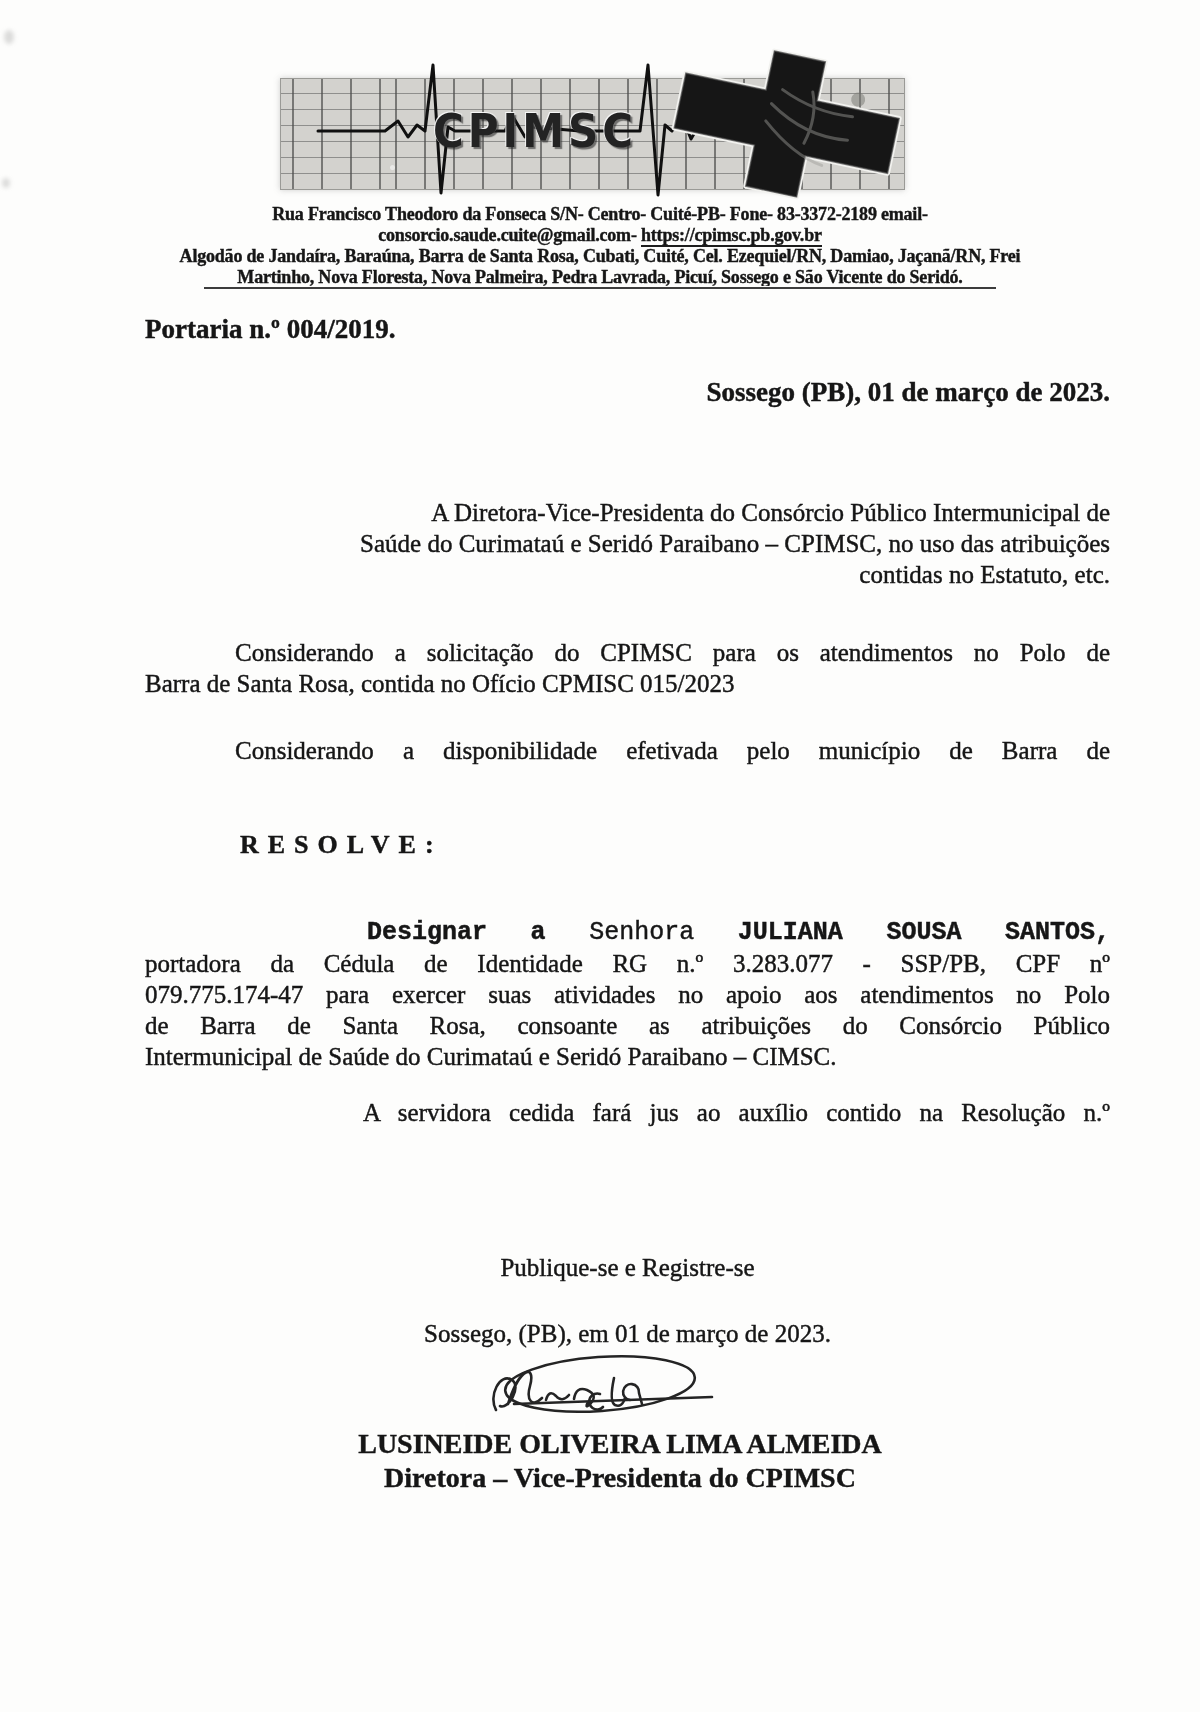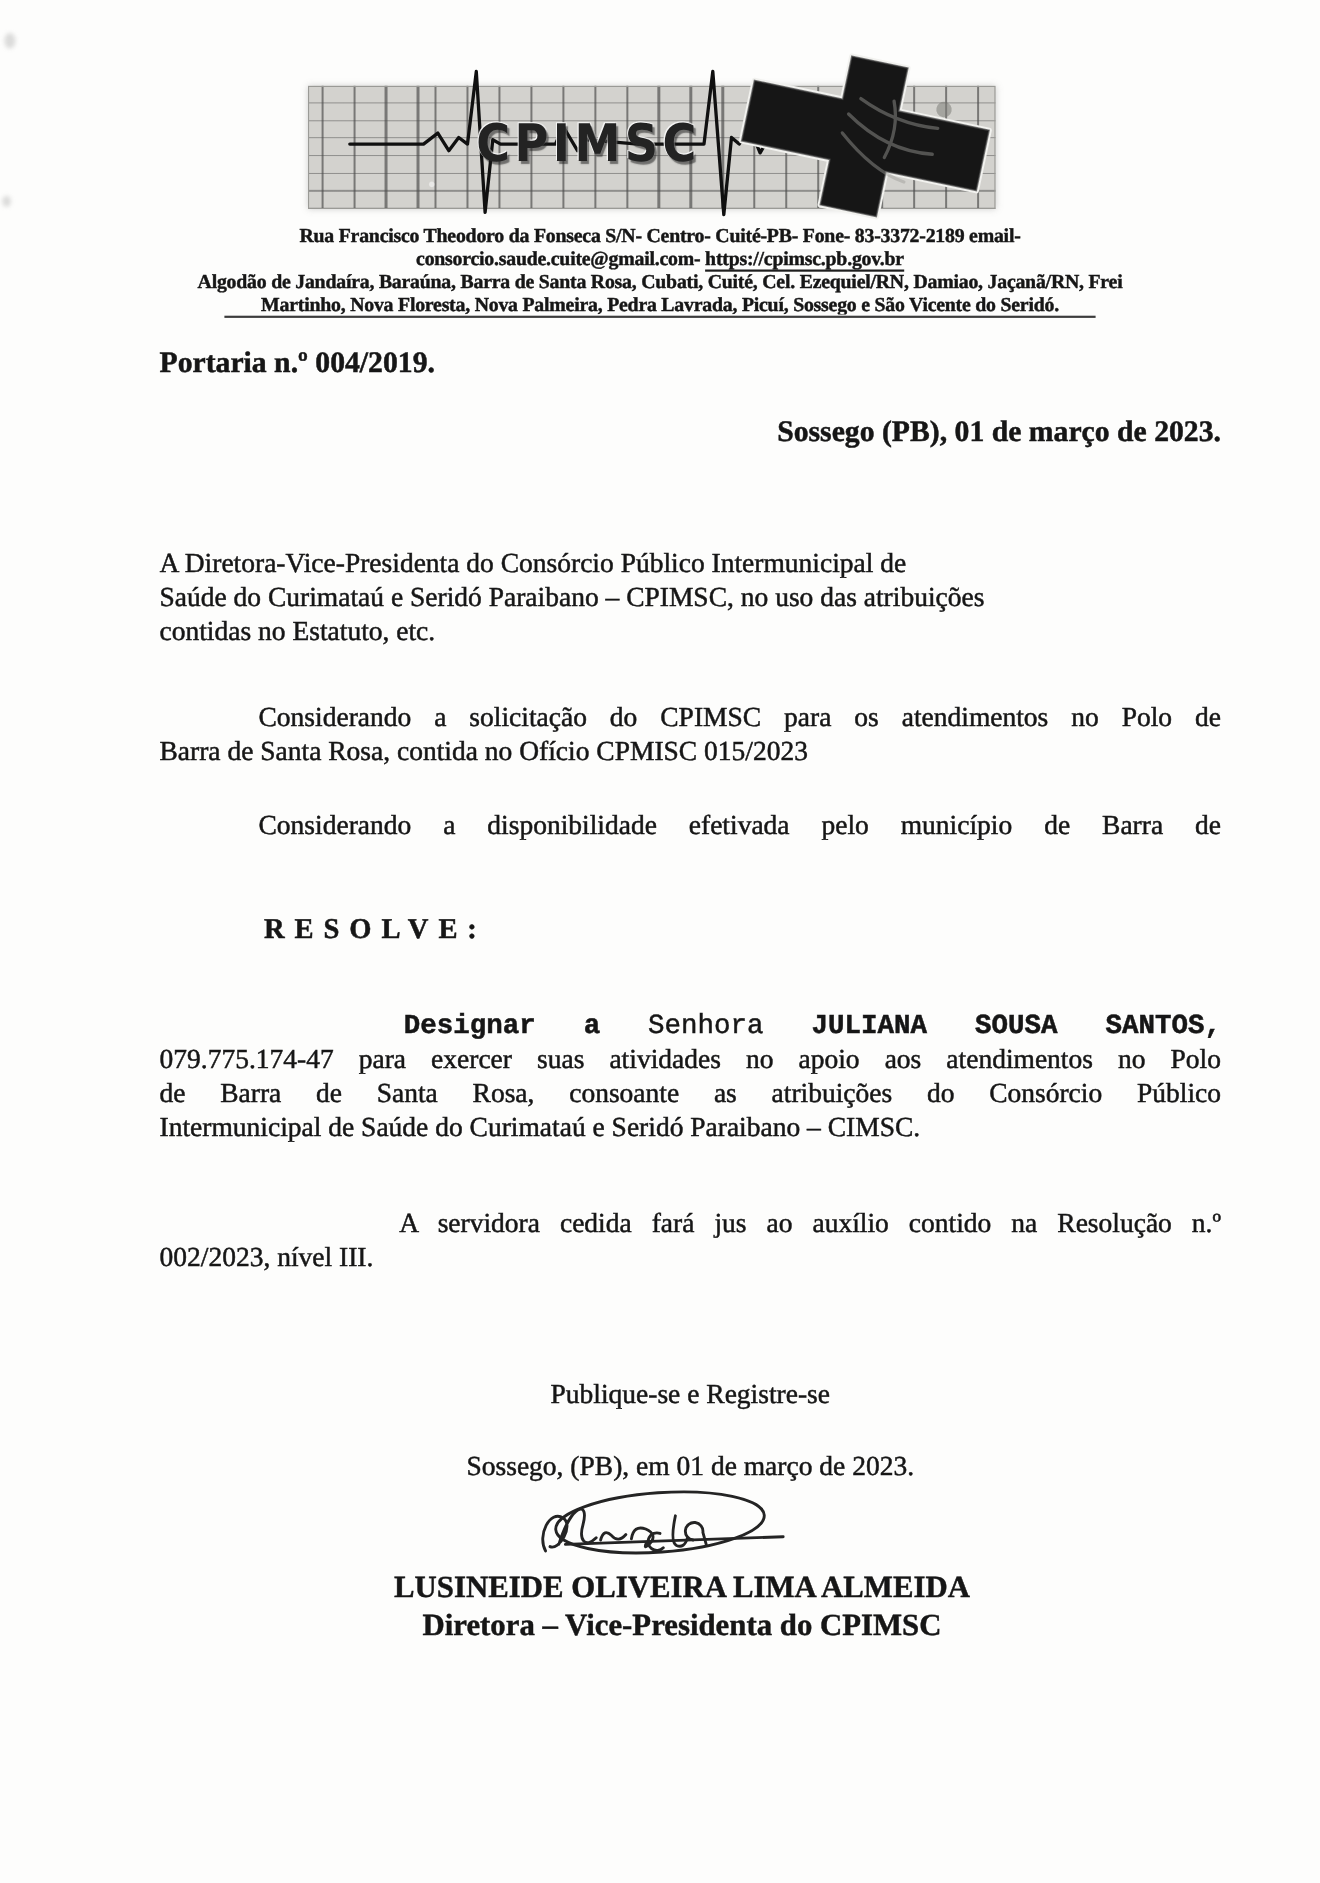--- a/index.html
+++ b/index.html
@@ -67,21 +67,21 @@
   .dateline{position:absolute;top:377px;left:0;width:965px;text-align:right;font-size:27px;font-weight:bold;}
   .block{position:absolute;left:0;width:965px;}
   .b-opening{top:497px;}
   .b-consid1{top:637px;}
   .b-consid2{top:735px;}
   .b-resolve{top:829px;}
   .b-designa{top:917px;}
   .b-auxilio{top:1097px;}
   .ln{min-height:31px;overflow:hidden;}
   .stretch{text-align:justify;text-align-last:justify;text-justify:inter-word;}
-  .al-right .ln{text-align:left;}
+  .al-right .ln{text-align:right;}
   .bold{font-weight:bold;}
   .spaced{letter-spacing:9px;font-size:26px;}
   .center-line{position:absolute;left:0;width:965px;text-align:center;}
   .pub{top:1252px;}
   .pdate{top:1318px;}
   
   .sig-svg{position:absolute;left:462px;top:1352px;width:270px;height:78px;}
   .sname{
     position:absolute;left:0;top:1428px;width:1240px;text-align:center;
     font-size:28px;font-weight:bold;-webkit-text-stroke:0.4px #171717;
@@ -151,27 +151,27 @@
           <div class="ln">Barra de Santa Rosa, contida no Ofício CPMISC 015/2023</div>
         </div>
         <div class="block b-consid2">
           <div class="ln stretch" style="text-indent: 90px;">Considerando a disponibilidade efetivada pelo município de Barra de</div>
         </div>
         <div class="block b-resolve">
           <div class="ln bold spaced" style="text-indent: 95px;">RESOLVE:</div>
         </div>
         <div class="block b-designa">
           <div class="ln stretch" style="text-indent: 222px; font-family: Liberation Mono, monospace;"><span class="bold">Designar a</span><span> Senhora </span><span class="bold">JULIANA SOUSA SANTOS,</span></div>
+          <div class="ln stretch">portadora da Cédula de Identidade RG n.º 3.283.077 - SSP/PB, CPF nº</div>
           <div class="ln stretch">079.775.174-47 para exercer suas atividades no apoio aos atendimentos no Polo</div>
           <div class="ln stretch">de Barra de Santa Rosa, consoante as atribuições do Consórcio Público</div>
           <div class="ln">Intermunicipal de Saúde do Curimataú e Seridó Paraibano – CIMSC.</div>
         </div>
         <div class="block b-auxilio">
           <div class="ln stretch" style="text-indent: 218px;">A servidora cedida fará jus ao auxílio contido na Resolução n.º</div>
-          <div class="ln">002/2023, nível III.</div>
         </div>
       </div>
 
     <div class="center-line pub">Publique-se e Registre-se</div>
     <div class="center-line pdate">Sossego, (PB), em 01 de março de 2023.</div>
   </div>
 
   <svg class="sig-svg" viewBox="0 0 270 78" aria-hidden="true">
     <g fill="none" stroke="#242424" stroke-width="2.6" stroke-linecap="round">
       <ellipse cx="138" cy="32" rx="95" ry="27" transform="rotate(-4 138 32)"></ellipse>

